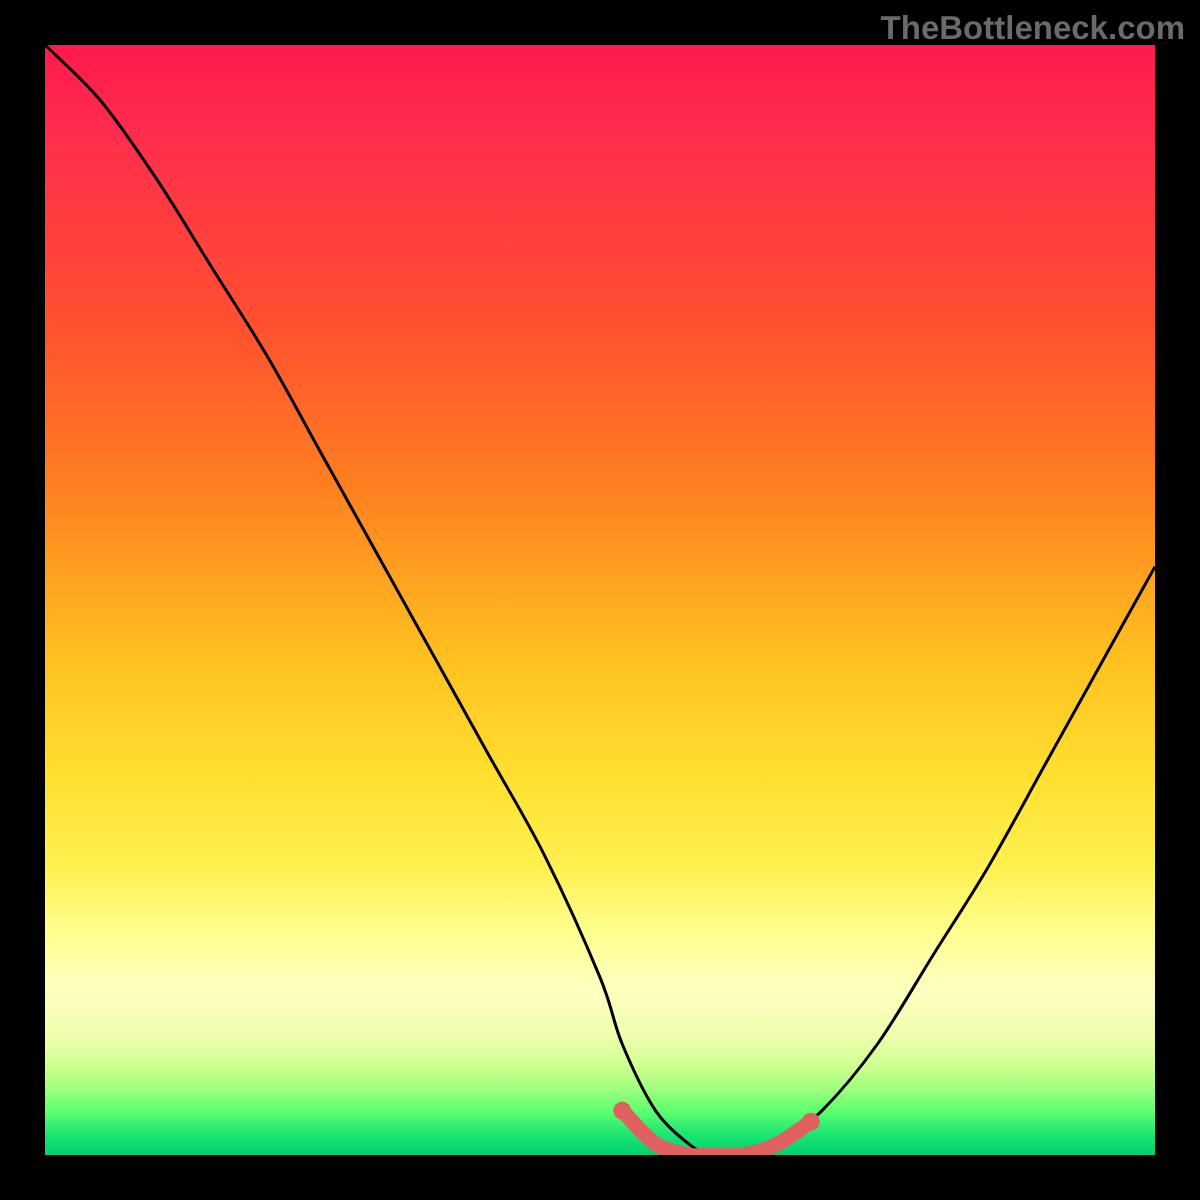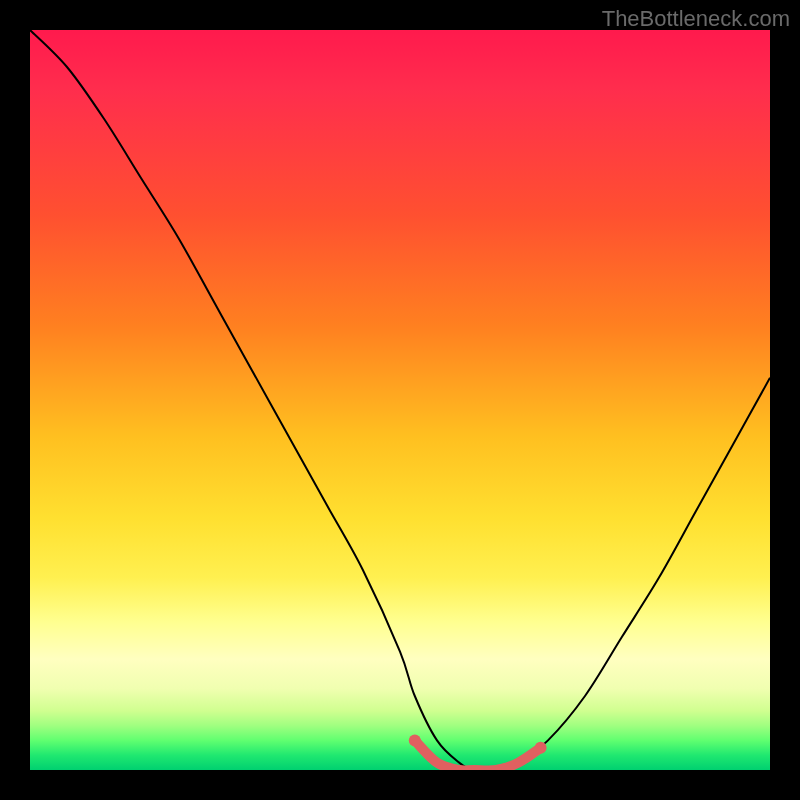--- a/index.html
+++ b/index.html
@@ -10,21 +10,21 @@
     background: #000;
     font-family: Arial, sans-serif;
     position: relative;
   }
   .watermark {
     position: absolute;
     top: 6px;
     right: 10px;
     color: #6a6a6a;
     font-size: 22px;
-    font-weight: normal;
+    font-weight: bold;
     z-index: 10;
   }
   .plot-area {
     position: absolute;
     left: 30px;
     top: 30px;
     width: 740px;
     height: 740px;
     overflow: hidden;
   }

